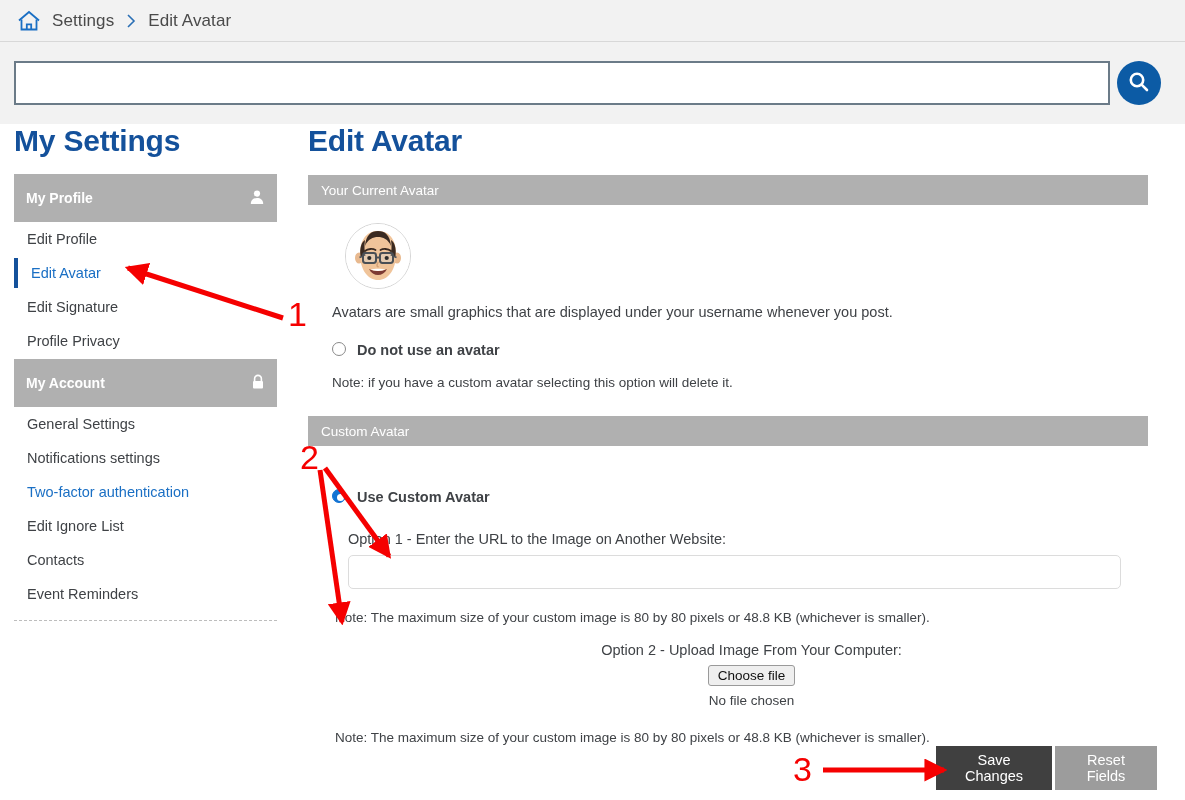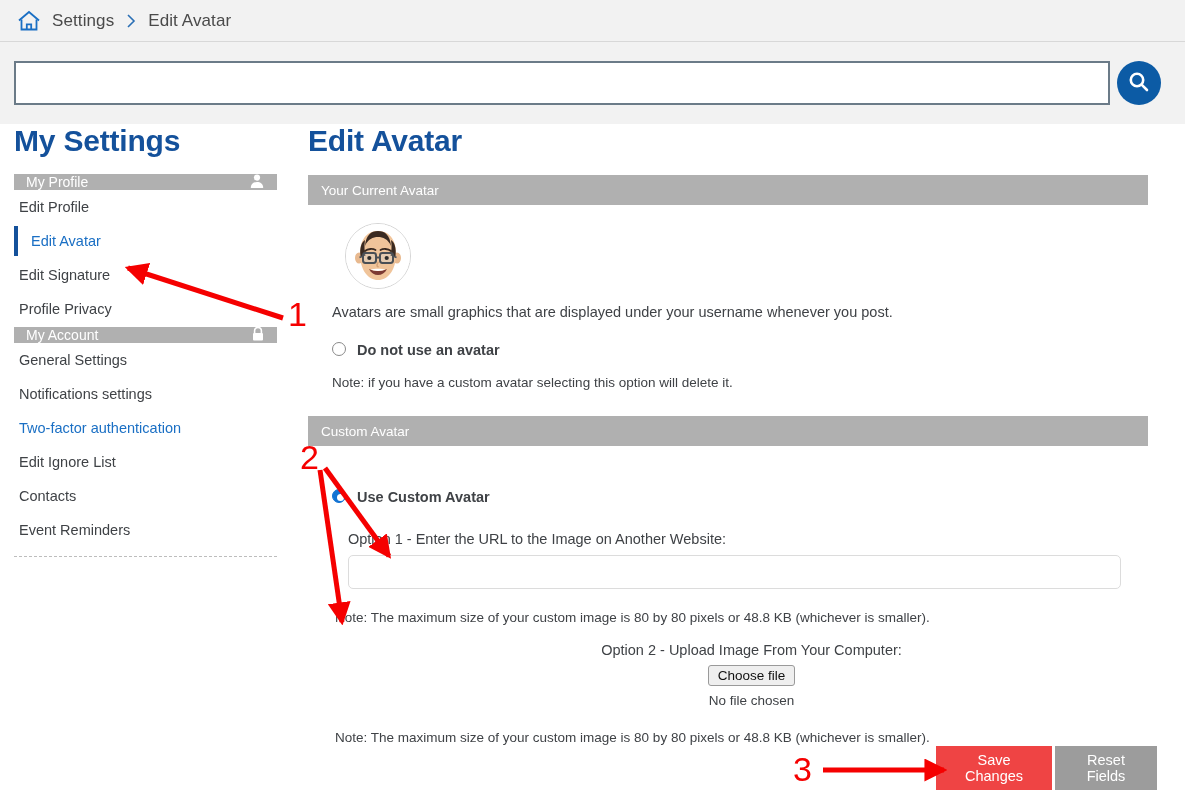--- a/index.html
+++ b/index.html
@@ -40,29 +40,29 @@
     cursor:pointer; padding:0;
   }
 
   
   .sidebar { position:absolute; left:0; top:124px; width:292px; }
   .settings-title {
     font-size:30px; font-weight:bold; color:#14519b;
     margin:0 0 16px 14px; letter-spacing:-.2px;
   }
   .section-head {
-    margin-left:14px; width:263px; height:16px; background:#b0b0b0;
+    margin-left:14px; width:263px; height:48px; background:#b0b0b0;
     display:flex; align-items:center; justify-content:space-between;
-    padding:0 12px; color:#ffffff; font-size:14px;
+    padding:0 12px; color:#ffffff; font-size:14px;font-weight:bold;
   }
   .section-head .sh-label { color:#fff; font-size:14px; }
   .nav-list { list-style:none; margin:0; padding:0; }
   .nav-item {
     position:relative; height:34px; display:flex; align-items:center;
-    padding-left:19px; font-size:14.5px; color:#3f4246; cursor:pointer;
+    padding-left:27px; font-size:14.5px; color:#3f4246; cursor:pointer;
   }
   .nav-item.link-blue { color:#1a6fc4; }
   .nav-item.active { color:#1a6fc4; padding-left:31px; }
   .nav-item.active::before {
     content:""; position:absolute; left:14px; top:2px;
     width:4px; height:30px; background:#14519b;
   }
   .sidebar-divider {
     margin:9px 0 0 14px; width:263px; height:0;
     border-top:1px dashed #bdbdbd;
@@ -118,21 +118,21 @@
   }
   .file-status { font-size:13.5px; color:#3f4246; }
 
   
   .actions { position:absolute; left:936px; top:746px; display:flex; gap:3px; }
   .btn {
     border:none; cursor:pointer; height:44px;
     font-family:"Liberation Sans", sans-serif; font-size:14.5px;
     color:#ffffff; padding:0 18px;
   }
-  .btn-primary { background:#ef4444; width:116px; }
+  .btn-primary { background:#404040; width:116px; }
   .btn-secondary { background:#9c9c9c; width:102px; }
 
   
   .annotations {
     position:absolute; left:0; top:0; width:1185px; height:800px;
     pointer-events:none;
   }
   .anno-num {
     position:absolute; color:#f50000; font-size:34px;
     font-family:"Liberation Sans", sans-serif; line-height:1;

